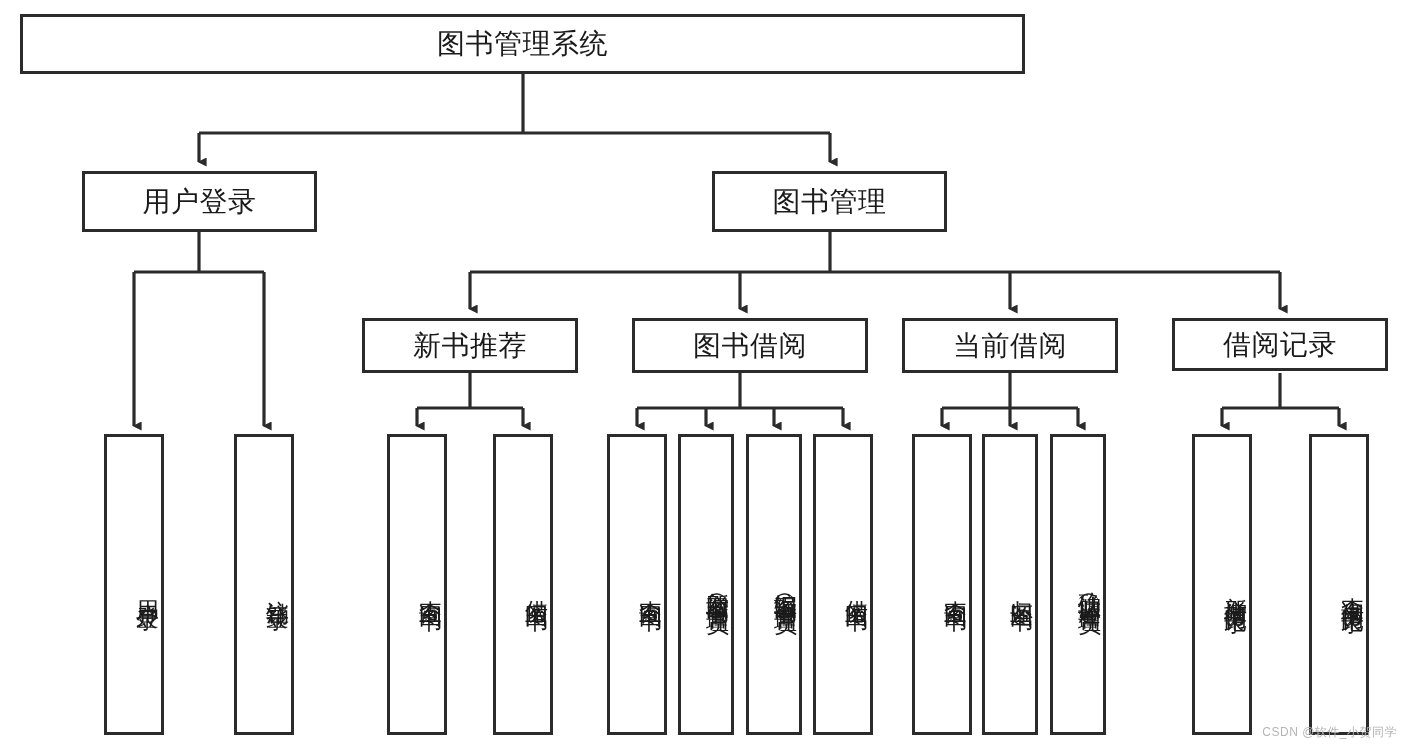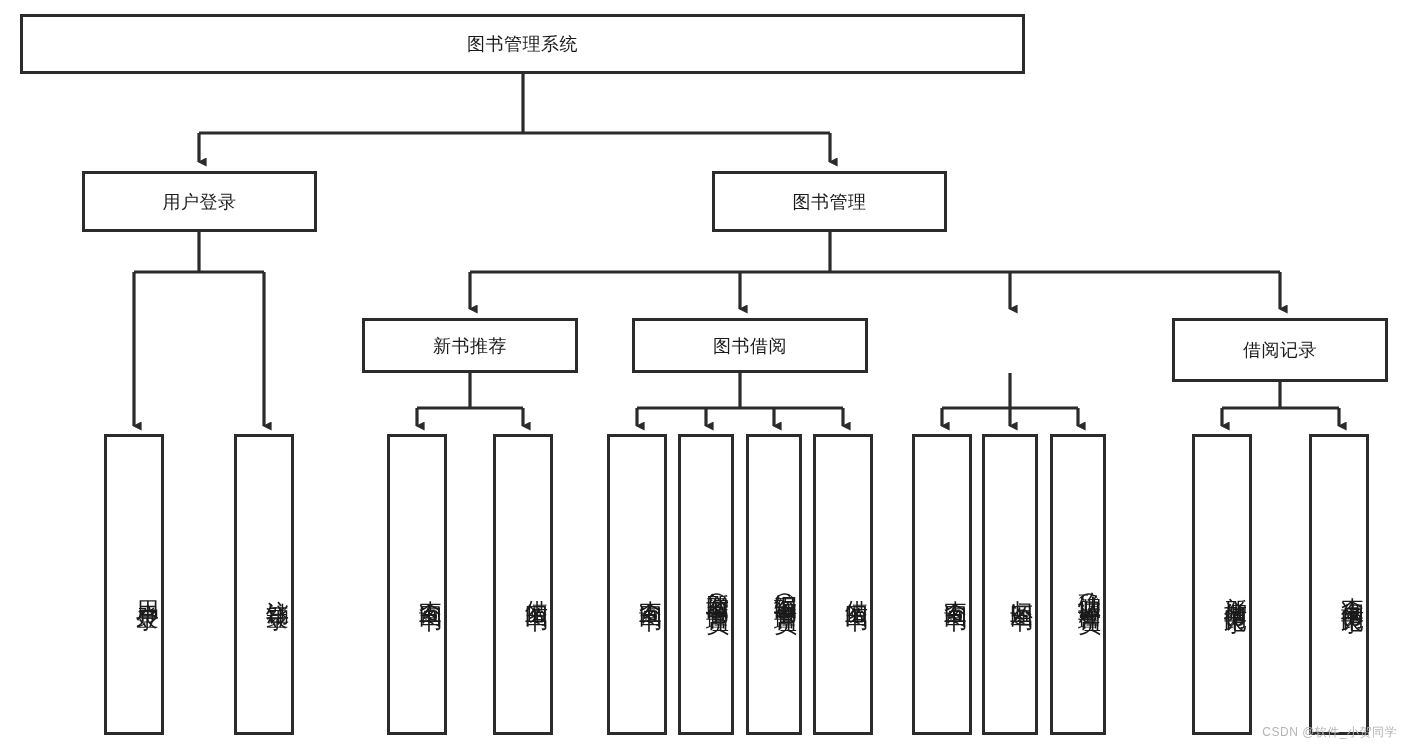--- a/index.html
+++ b/index.html
@@ -27,21 +27,21 @@
     position: absolute;
     box-sizing: border-box;
     border: 3px solid #2b2b2b;
     background: #ffffff;
     display: flex;
     align-items: center;
     justify-content: center;
     color: #1a1a1a;
   }
   .node-h {
-    font-size: 18px;
+    font-size: 28px;
     letter-spacing: 0.5px;
     white-space: nowrap;
   }
   .node-v {
     writing-mode: vertical-rl;
     text-orientation: upright;
     font-size: 23px;
     line-height: 1.18;
     letter-spacing: 3px;
     padding-top: 6px;
@@ -124,21 +124,24 @@
   <div class="node node-h" style="left:712px; top:171px; width:235px; height:61px;">
     <span>图书管理</span>
   </div>
 
   <div class="node node-h" style="left:362px; top:318px; width:216px; height:55px;">
     <span>新书推荐</span>
   </div>
   <div class="node node-h" style="left:632px; top:318px; width:236px; height:55px;">
     <span>图书借阅</span>
   </div>
-  <div class="node node-h" style="left:1172px; top:318px; width:216px; height:64px;">
+  <div class="node node-h" style="left:902px; top:318px; width:216px; height:55px;">
+    <span>当前借阅</span>
+  </div>
+  <div class="node node-h" style="left:1172px; top:318px; width:216px; height:53px;">
     <span>借阅记录</span>
   </div>
 
   <div class="node node-v" style="left:104px; top:434px; width:60px; height:301px;">
     <span>用户登录</span>
   </div>
   <div class="node node-v" style="left:234px; top:434px; width:60px; height:301px;">
     <span>注销登录</span>
   </div>
 

